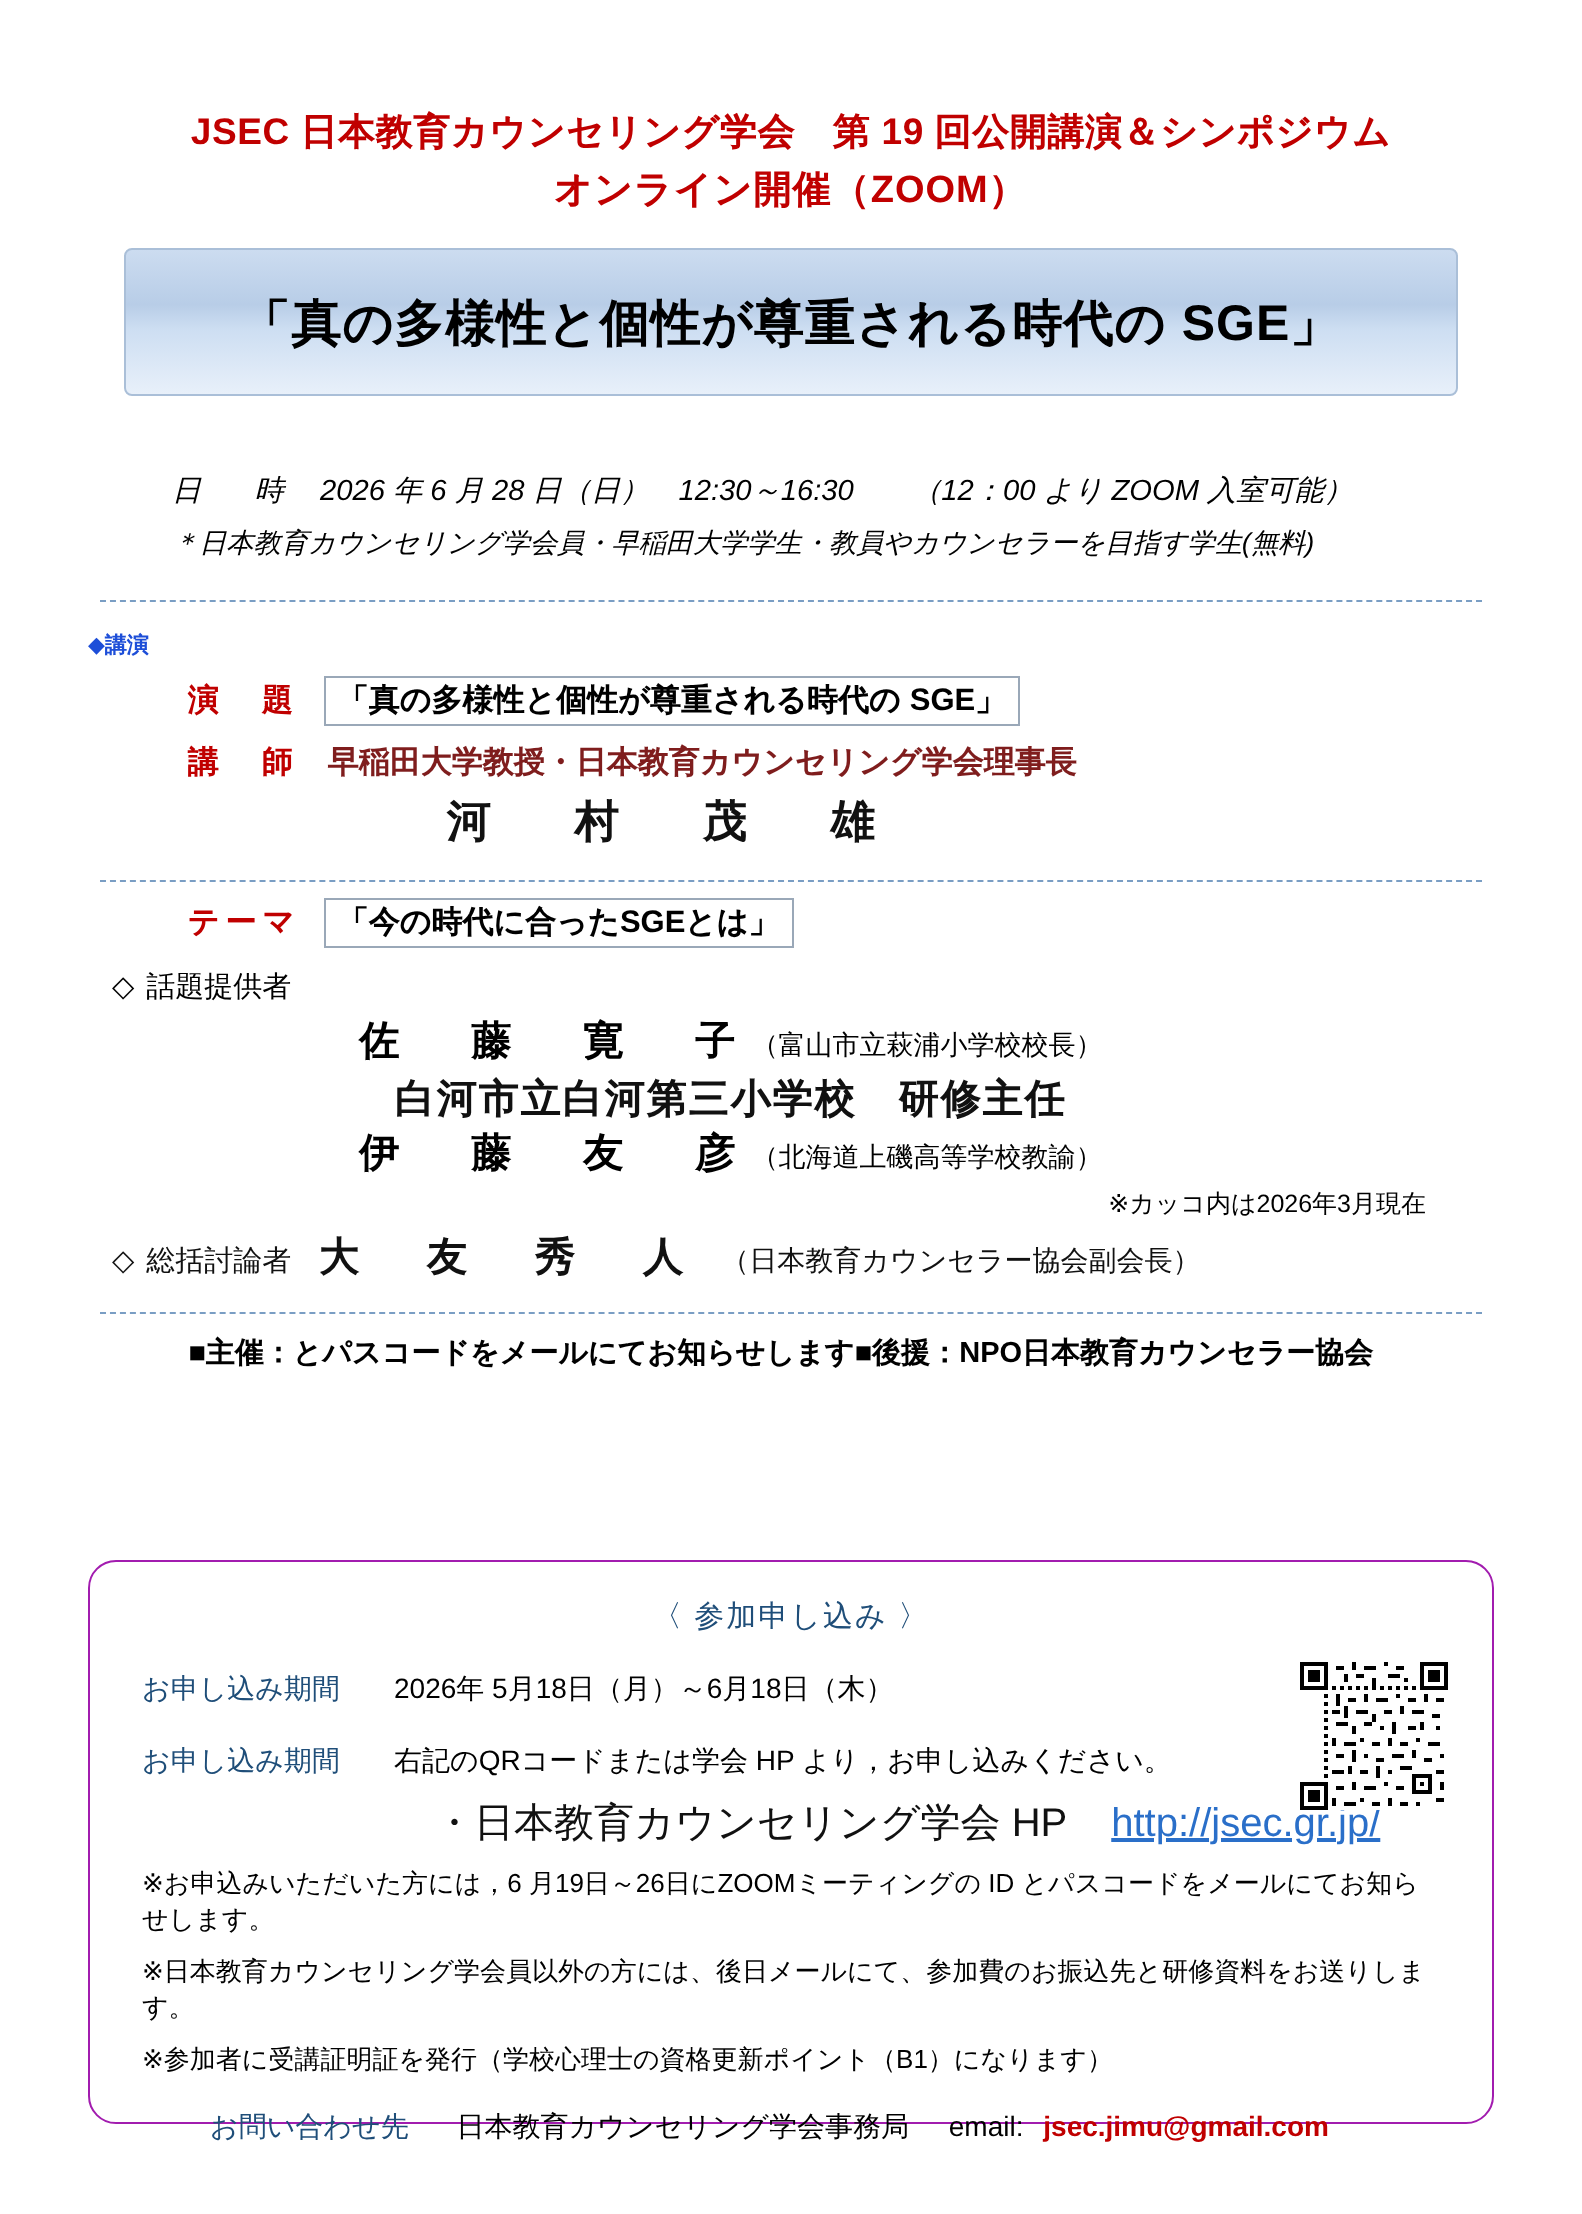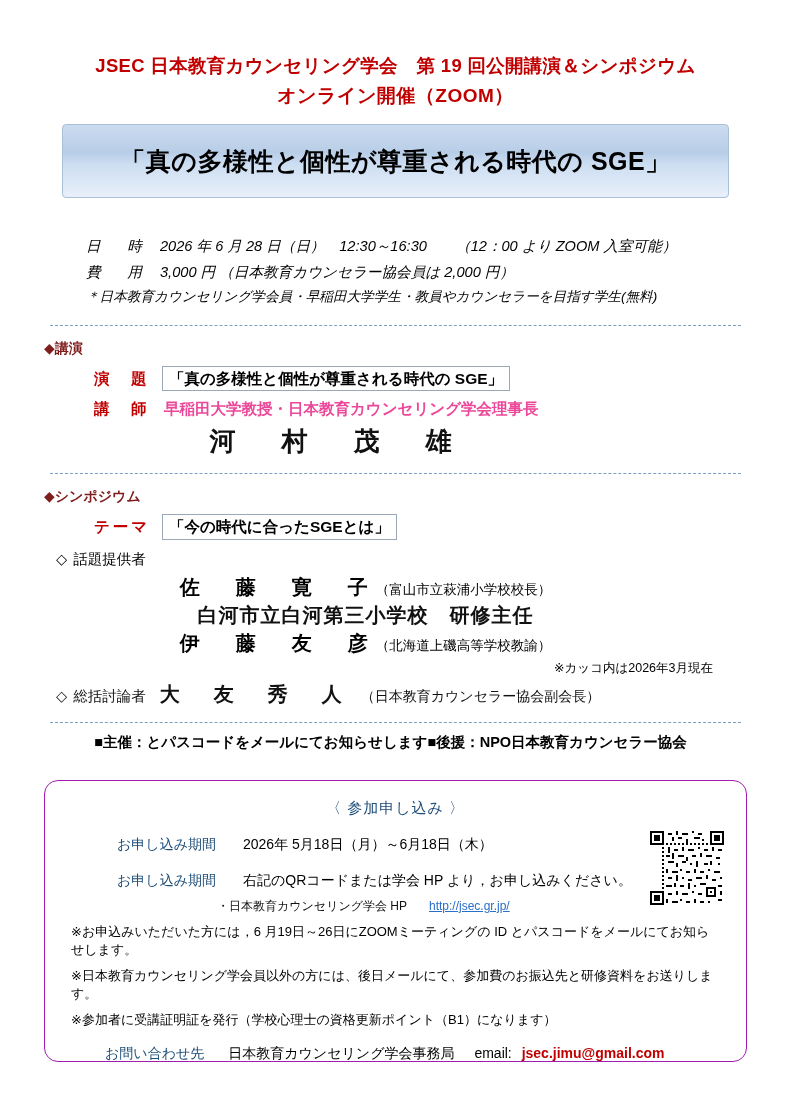--- a/index.html
+++ b/index.html
@@ -87,23 +87,23 @@
   
   .divider {
     border-top: 1px dashed #7a9ec4;
     margin: 16px 6px 0 6px;
     height: 0;
   }
 
   
   .section-head {
     margin-top: 14px;
-    font-size: 14px;
-    font-weight: bold;
-    color: #7f1d1d;
+    font-size: 11px;
+    font-weight: bold;
+    color: #1d4ed8;
   }
   .row-indent {
     padding-left: 50px;
     margin-top: 8px;
     display: flex;
     align-items: baseline;
   }
   .red-label {
     color: #c00000;
     font-weight: bold;
@@ -116,26 +116,26 @@
     font-weight: bold;
     color: #000;
     border: 1px solid #9aa8b8;
     padding: 2px 6px;
     margin-left: 6px;
     line-height: 1.25;
   }
   .plain-bold {
     font-size: 15.5px;
     font-weight: bold;
-    color: #ec4899;
+    color: #7f1d1d;
     margin-left: 8px;
   }
   .lecturer-name {
     text-align: center;
-    font-size: 26px;
+    font-size: 22px;
     font-weight: bold;
     letter-spacing: 10px;
     margin-top: 4px;
     padding-right: 120px;
   }
 
   
   .sub-item {
     margin-top: 10px;
     padding-left: 12px;
@@ -226,29 +226,28 @@
     color: #1f4e79;
     letter-spacing: 1px;
     margin-top: 2px;
   }
   .apply-row {
     margin-top: 18px;
     font-size: 14px;
     color: #000;
     display: flex;
     align-items: baseline;
-    margin-left: 46px;
   }
   .apply-row .blue-lbl {
     color: #1f4e79;
     min-width: 126px;
   }
   .apply-sub {
     margin-top: 8px;
-    font-size: 12px;
+    font-size: 20px;
     padding-left: 146px;
   }
   .link {
     color: #2a6fc9;
     text-decoration: underline;
     margin-left: 22px;
   }
   .asterisk-line {
     font-size: 13px;
     margin-top: 8px;
@@ -289,44 +288,40 @@
   </div>
 
   <div class="title-band">
     <div class="title-text">「真の多様性と個性が尊重される時代の SGE」</div>
   </div>
 
   <div class="info">
     <div class="info-row">
       <span class="info-label">日　時</span><span>2026 年 6 月 28 日（日）　12:30～16:30　　（12：00 より ZOOM 入室可能）</span>
     </div>
-    <div class="info-row">
-      <span class="info-label">費　用</span><span>3,000 円 （日本教育カウンセラー協会員は 2,000 円）</span>
-    </div>
     <div class="info-note">＊日本教育カウンセリング学会員・早稲田大学学生・教員やカウンセラーを目指す学生(無料)</div>
   </div>
 
   <div class="divider"></div>
 
   <div class="section-head">◆講演</div>
 
   <div class="row-indent">
     <span class="red-label">演　題</span>
     <span class="boxed-text">「真の多様性と個性が尊重される時代の SGE」</span>
   </div>
 
   <div class="row-indent">
     <span class="red-label">講　師</span>
     <span class="plain-bold">早稲田大学教授・日本教育カウンセリング学会理事長</span>
   </div>
   <div class="lecturer-name">河　村　茂　雄</div>
 
   <div class="divider2"></div>
 
-  <div class="section-head">◆シンポジウム</div>
 
   <div class="row-indent">
     <span class="red-label">テーマ</span>
     <span class="boxed-text">「今の時代に合ったSGEとは」</span>
   </div>
 
   <div class="sub-item">
     <span class="mark">◇</span><span>話題提供者</span>
   </div>
 

